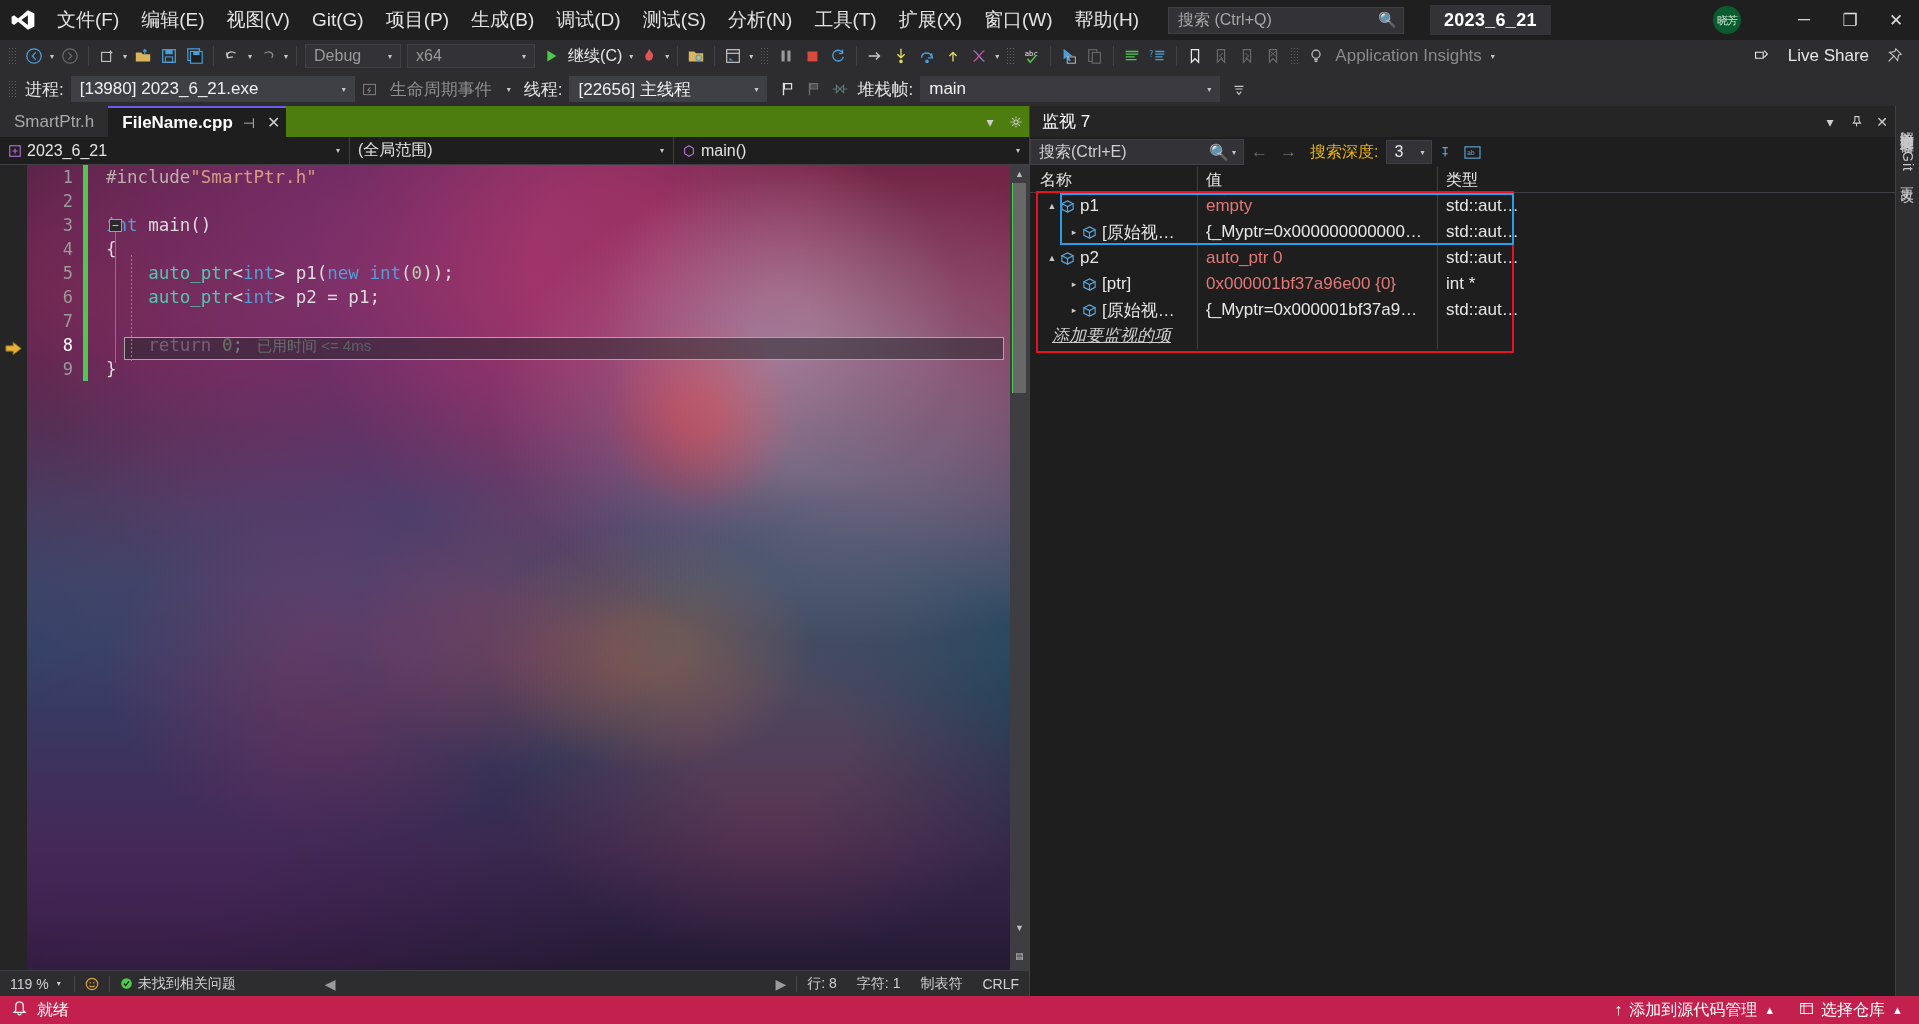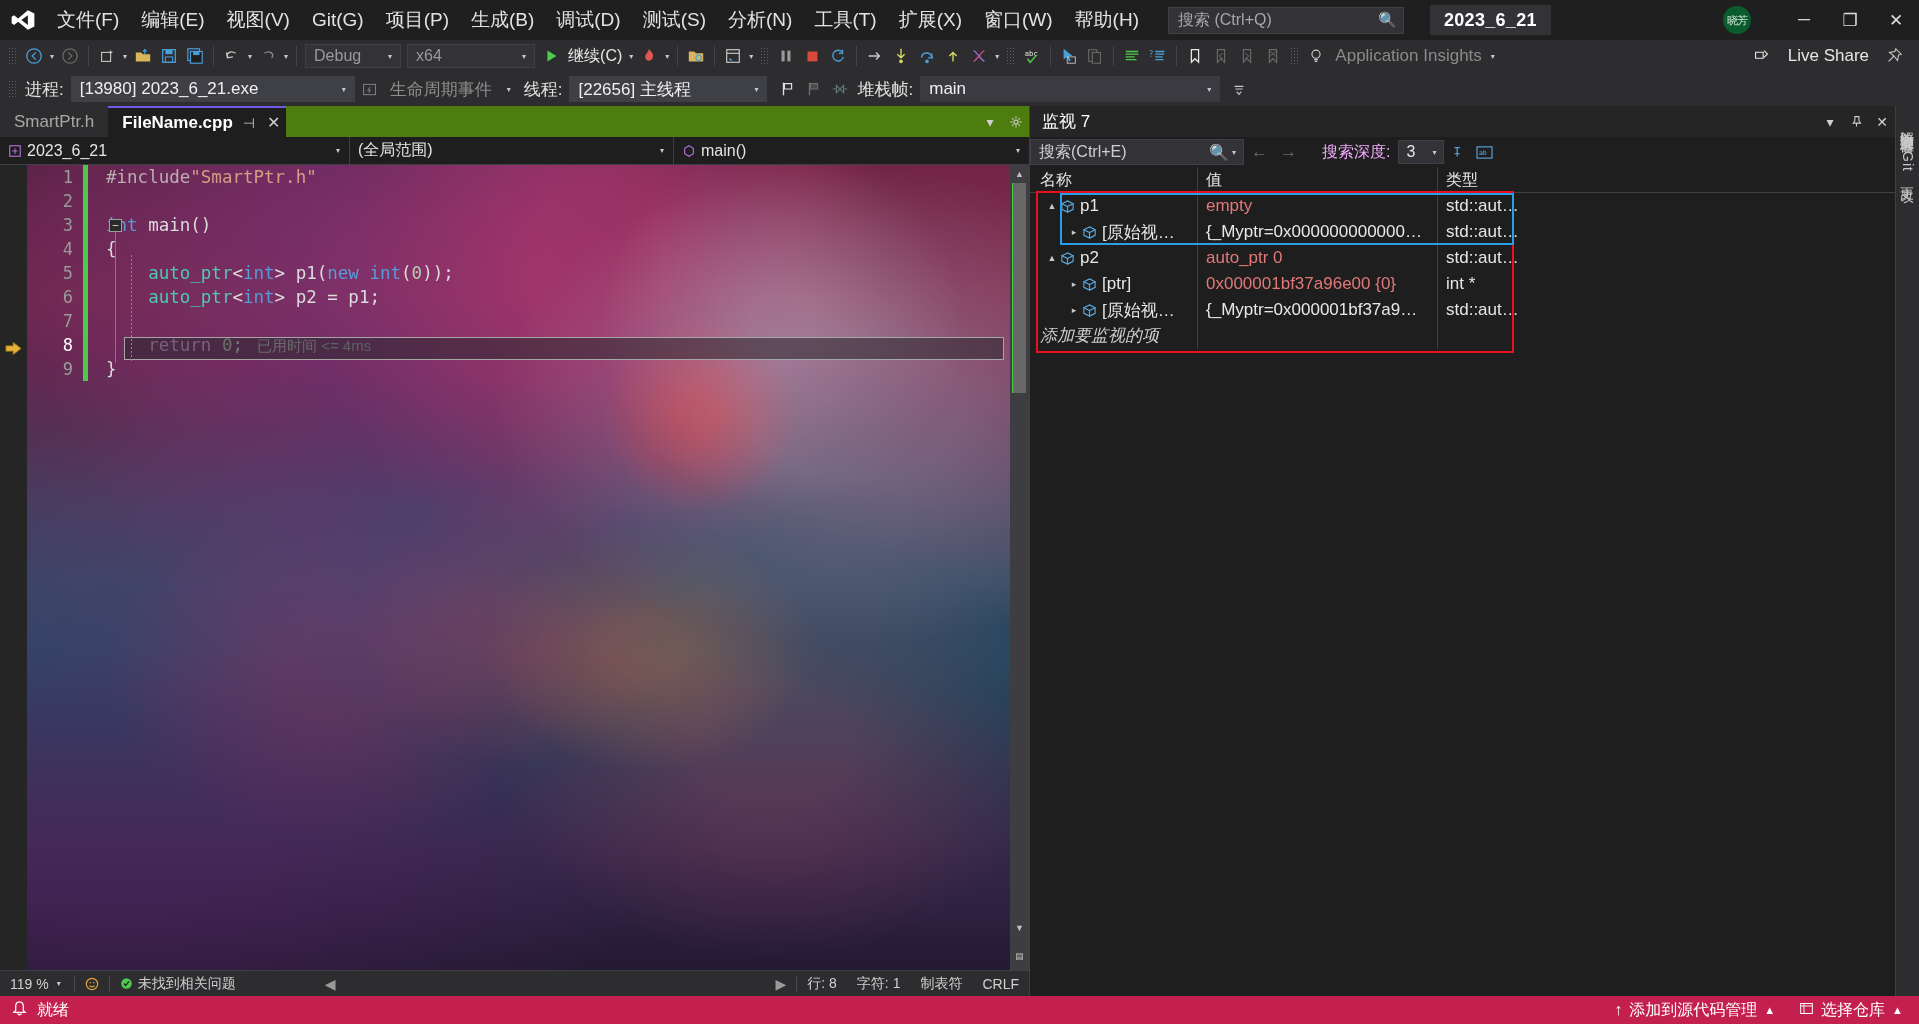--- a/index.html
+++ b/index.html
@@ -33,21 +33,21 @@
   .title-search .ts-icon { font-size: 15px; color: #d0d0d0; }
   .sln-name {
     margin-left: 26px; background: #333337; height: 30px; line-height: 30px;
     padding: 0 14px; font-size: 18px; font-weight: bold; color: #ffffff;
     letter-spacing: .3px;
   }
   .spacer { flex: 1; }
   .avatar {
     width: 28px; height: 28px; border-radius: 50%; background: #0a5c2e;
     color: #cde7d6; font-size: 11px; display: flex; align-items: center;
-    justify-content: center; margin-right: 30px; letter-spacing: -1px;
+    justify-content: center; margin-right: 40px; letter-spacing: -1px;
   }
   .wbtn { width: 46px; height: 40px; display: flex; align-items: center; justify-content: center;
           color: #dcdcdc; font-size: 17px; }
 
   
   .toolbar {
     height: 32px; background: #2d2d30; display: flex; align-items: center;
     flex: 0 0 32px; padding-left: 4px; font-size: 14px; color: #c8c8c8;
   }
   .grip { width: 9px; height: 18px; margin: 0 4px;
@@ -173,21 +173,21 @@
   .watch-toolbar {
     height: 30px; display: flex; align-items: center; background: #1e1e1e; flex: 0 0 30px;
     gap: 2px; padding: 0 6px 0 0;
   }
   .wsearch {
     width: 214px; height: 26px; background: #333337; border: 1px solid #3f3f46;
     display: flex; align-items: center; padding: 0 4px 0 8px; color: #cfcfcf; font-size: 16px;
   }
   .wsearch .wst { flex: 1; }
   .wt-nav { color: #6d6d6d; font-size: 17px; padding: 0 5px; }
-  .wt-label { color: #f0abfc; font-size: 16px; padding: 0 6px; white-space: nowrap; margin-left: 12px; }
+  .wt-label { color: #eab308; font-size: 16px; padding: 0 6px; white-space: nowrap; }
   .depth-combo {
     width: 46px; height: 24px; background: #333337; border: 1px solid #3f3f46;
     display: flex; align-items: center; justify-content: space-between;
     padding: 0 4px 0 7px; color: #e6e6e6; font-size: 16px;
   }
   .wt-icon { width: 24px; height: 24px; display: flex; align-items: center; justify-content: center; }
 
   
   .watch-table-wrap { flex: 1; position: relative; min-height: 0; }
   .red-outline {
@@ -207,22 +207,22 @@
   .wt-row .c-name { width: 168px; display: flex; align-items: center; height: 26px;
                     border-right: 1px solid #3f3f46; overflow: hidden; white-space: nowrap; }
   .wt-row .c-val  { width: 240px; height: 26px; line-height: 26px; padding-left: 8px;
                     border-right: 1px solid #3f3f46; overflow: hidden; white-space: nowrap; }
   .wt-row .c-type { flex: 1; height: 26px; line-height: 26px; padding-left: 8px;
                     overflow: hidden; white-space: nowrap; color: #e6e6e6; }
   .expander { width: 16px; text-align: center; color: #c8c8c8; font-size: 9px; }
   .cubeicon { margin-right: 5px; display: inline-flex; }
   .val-red { color: #e27878; }
   .val-white { color: #e8e8e8; }
-  .addrow { font-size: 17px; color: #cdcdcd; font-style: italic; padding-left: 10px;
-            height: 26px; line-height: 26px; width: 168px; border-right: 1px solid #3f3f46; }
+  .addrow { font-size: 17px; color: #cdcdcd; font-style: italic; padding-left: 22px;
+            height: 26px; line-height: 26px; width: 168px; border-right: 1px solid #3f3f46; text-decoration: underline; }
 
   
   .rightbar {
     width: 24px; background: #2d2d30; display: flex; flex-direction: column;
     align-items: center; padding-top: 14px; gap: 22px; flex: 0 0 24px;
     border-left: 1px solid #3f3f46;
   }
   .vtab { writing-mode: vertical-rl; font-size: 14px; color: #c8c8c8; white-space: nowrap; letter-spacing: 1px; }
 
   

